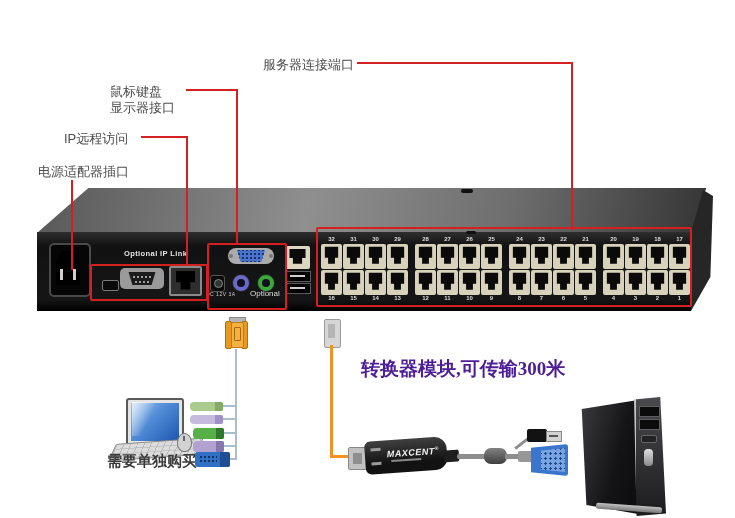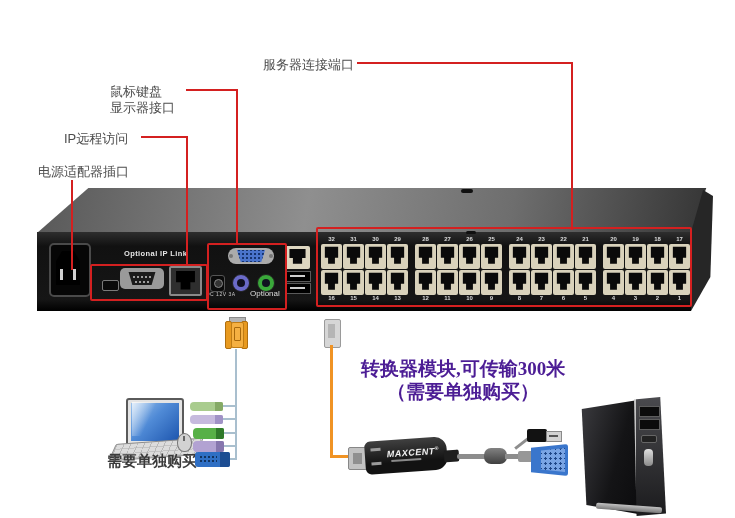--- a/index.html
+++ b/index.html
@@ -443,21 +443,20 @@
     </div>
 
   <div class="abs" id="rjplug">
       <i></i>
     </div>
   <div class="abs" id="oc-vert"></div>
   <div class="abs" id="oc-horz"></div>
 
   <div class="abs" id="note">
     <div>转换器模块,可传输300米</div>
-    <div>（需要单独购买）</div>
   </div>
 
   <div class="abs" id="mod-sock">
       <i></i>
     </div>
   <div class="abs" id="mod-body">
     <div id="mod-brand"><span>MAXCENT</span><sup>®</sup></div>
     <div id="mod-sub"></div>
     <div id="mod-tag1"></div>
     <div id="mod-tag2"></div>

